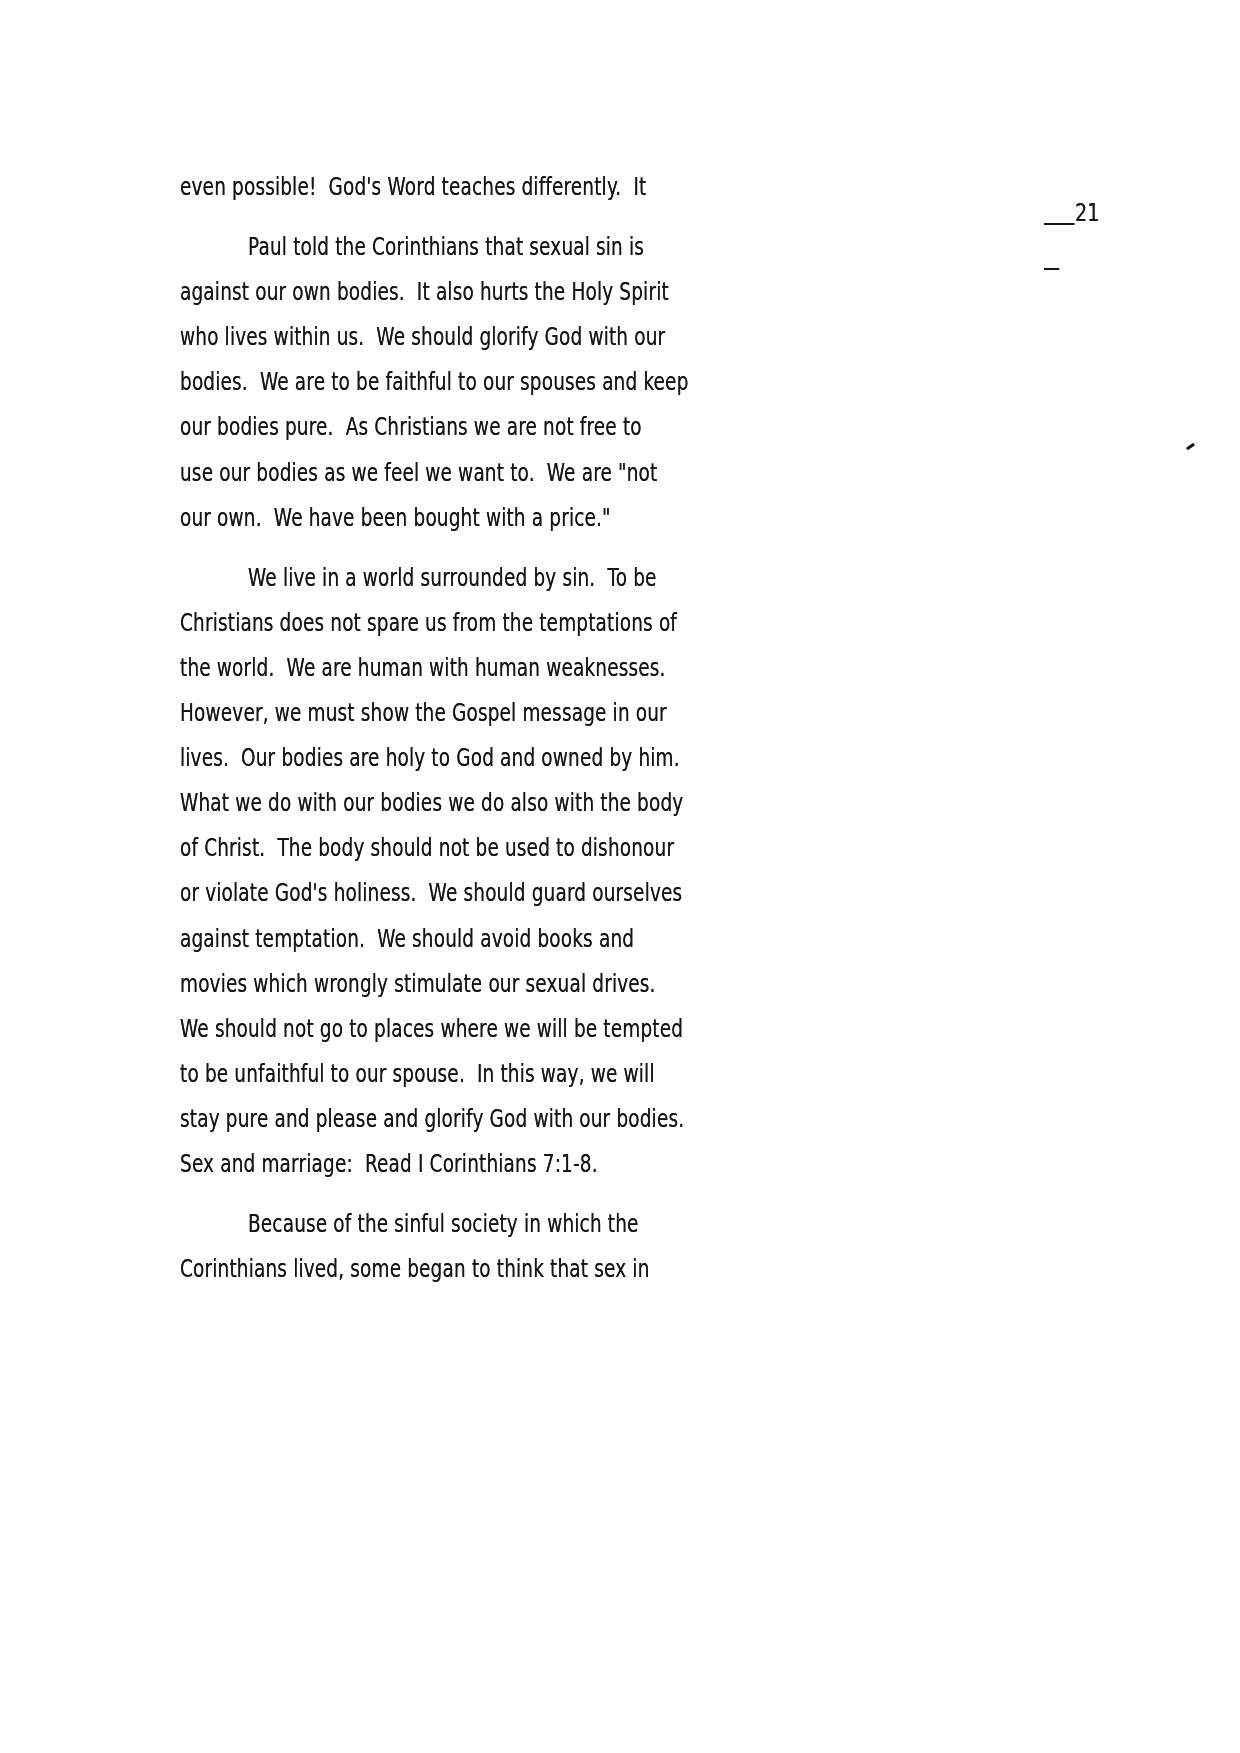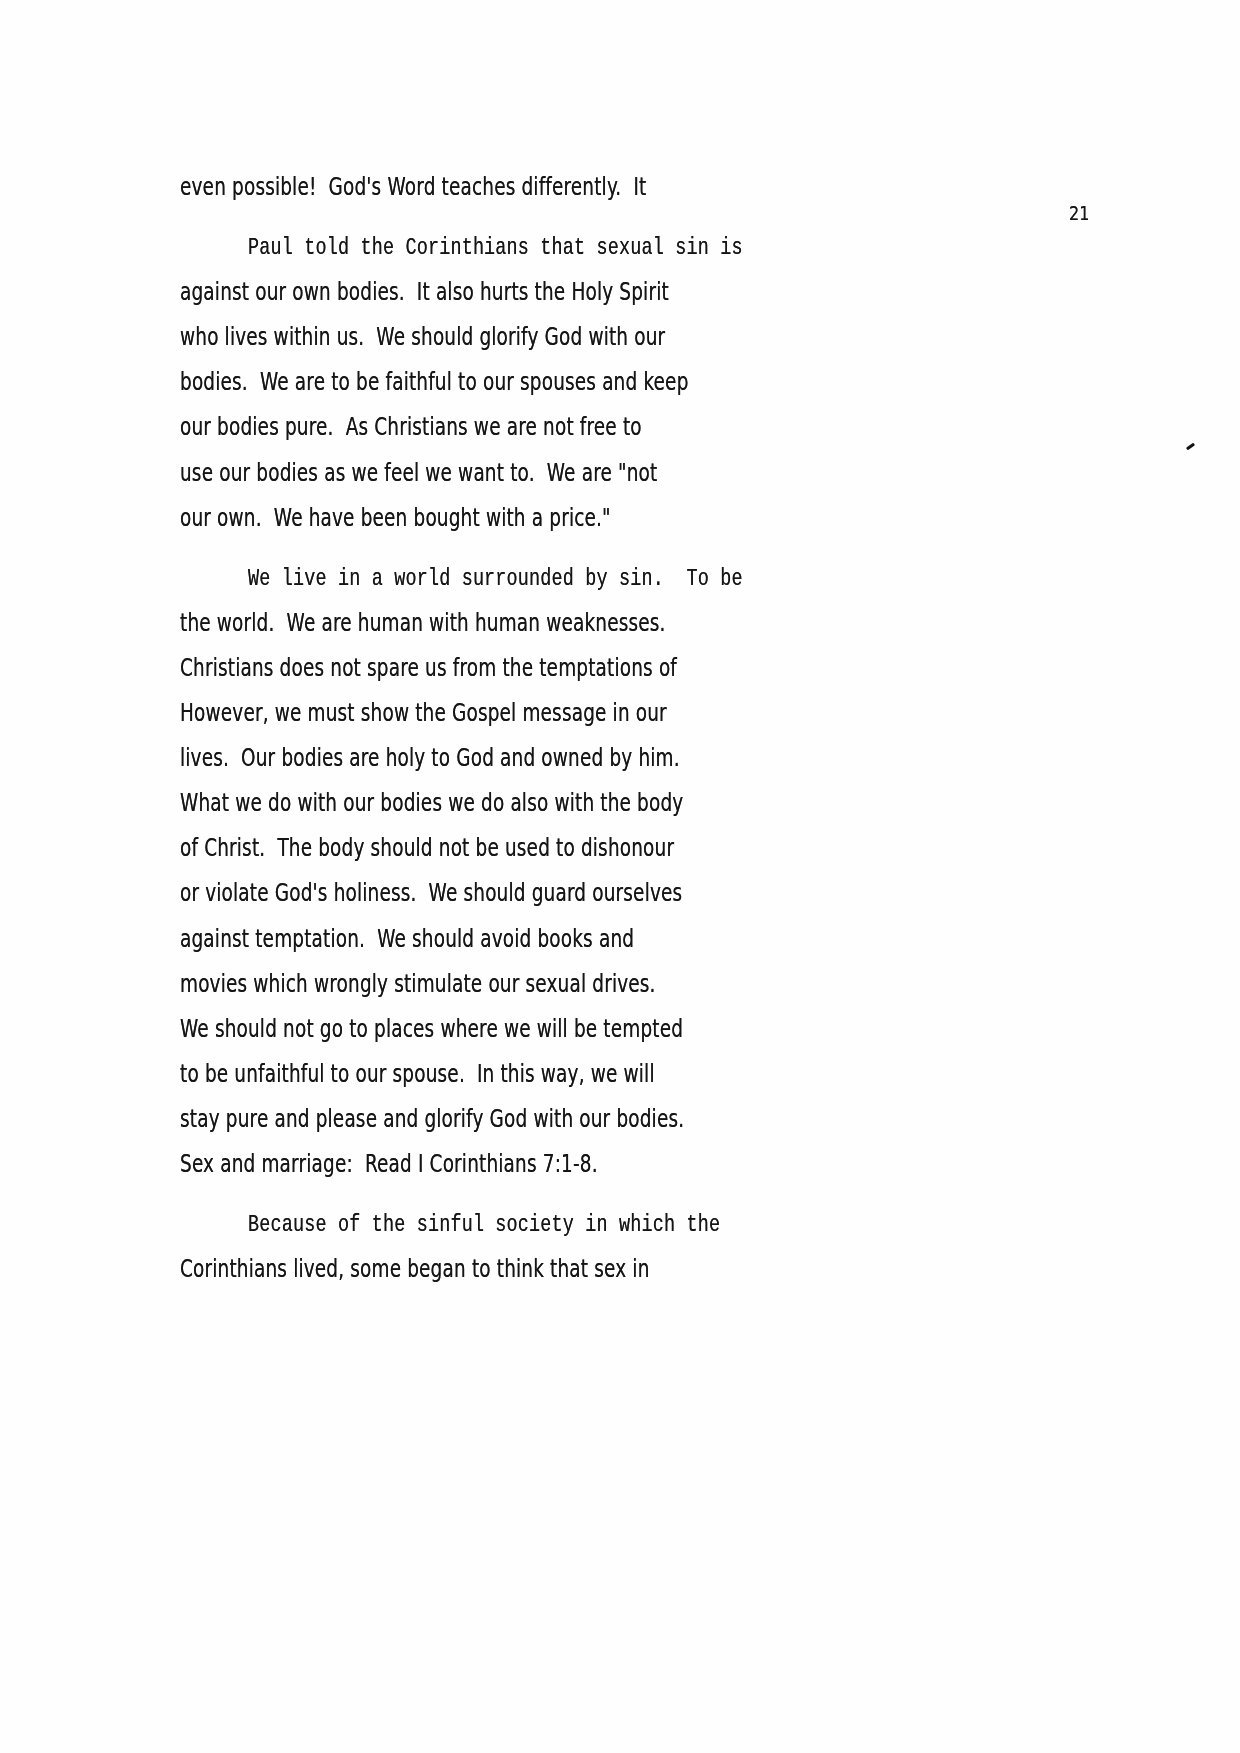--- a/index.html
+++ b/index.html
@@ -13,23 +13,24 @@
     height: 1753px;
     background: #fefefe;
     overflow: hidden;
     font-family: "DejaVu Sans", "Liberation Sans", sans-serif;
     color: #151515;
   }
   .page-number {
     position: absolute;
     left: 1044px;
     top: 146px;
-    font-size: 20px;
+    font-size: 24px;
     line-height: 45px;
     white-space: pre;
+    text-decoration: underline;
   }
   .page-number > span {
     display: inline-block;
     transform: scaleX(0.80);
     transform-origin: 0 50%;
     text-shadow: 0 0 0.6px rgba(10,10,10,0.75);
   }
   .textblock {
     position: absolute;
     left: 165px;
@@ -48,21 +49,20 @@
   }
   .line > span {
     display: inline-block;
     transform: scaleX(0.77);
     transform-origin: 0 50%;
     letter-spacing: 0.2px;
     text-shadow: 0 0 0.6px rgba(10,10,10,0.75);
   }
   .line.indent {
     padding-left: 68px;
-    font-family: Liberation Mono, monospace;
   }
   .speck {
     position: absolute;
     left: 1186px;
     top: 445px;
     width: 9px;
     height: 3px;
     background: #101010;
     transform: rotate(-35deg);
     border-radius: 1px;
@@ -88,22 +88,22 @@
       <div class="line"><span>against our own bodies.  It also hurts the Holy Spirit</span></div>
       <div class="line"><span>who lives within us.  We should glorify God with our</span></div>
       <div class="line"><span>bodies.  We are to be faithful to our spouses and keep</span></div>
       <div class="line"><span>our bodies pure.  As Christians we are not free to</span></div>
       <div class="line"><span>use our bodies as we feel we want to.  We are "not</span></div>
       <div class="line"><span>our own.  We have been bought with a price."</span></div>
     </div>
 
     <div class="paragraph">
       <div class="line indent"><span>We live in a world surrounded by sin.  To be</span></div>
+      <div class="line"><span>Christians does not spare us from the temptations of</span></div>
       <div class="line"><span>the world.  We are human with human weaknesses.</span></div>
-      <div class="line"><span>Christians does not spare us from the temptations of</span></div>
       <div class="line"><span>However, we must show the Gospel message in our</span></div>
       <div class="line"><span>lives.  Our bodies are holy to God and owned by him.</span></div>
       <div class="line"><span>What we do with our bodies we do also with the body</span></div>
       <div class="line"><span>of Christ.  The body should not be used to dishonour</span></div>
       <div class="line"><span>or violate God's holiness.  We should guard ourselves</span></div>
       <div class="line"><span>against temptation.  We should avoid books and</span></div>
       <div class="line"><span>movies which wrongly stimulate our sexual drives.</span></div>
       <div class="line"><span>We should not go to places where we will be tempted</span></div>
       <div class="line"><span>to be unfaithful to our spouse.  In this way, we will</span></div>
       <div class="line"><span>stay pure and please and glorify God with our bodies.</span></div>

